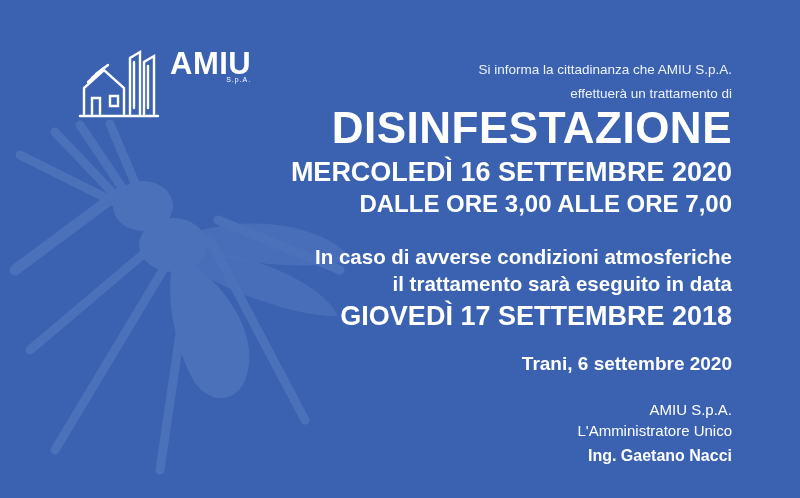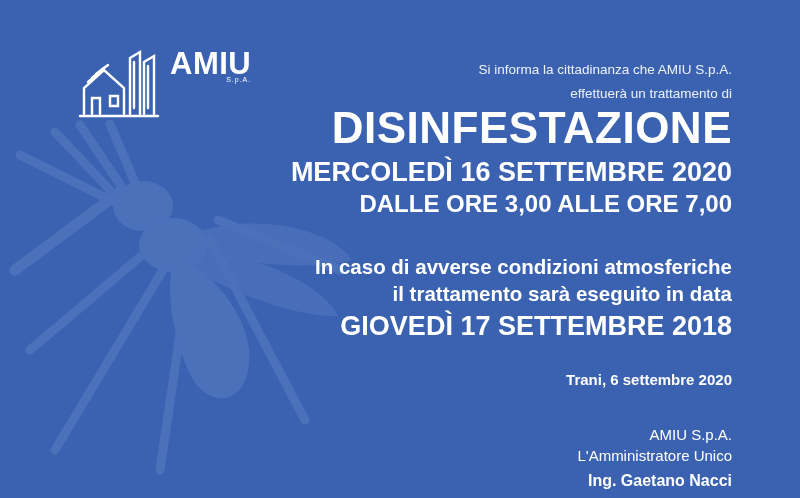--- a/index.html
+++ b/index.html
@@ -96,38 +96,38 @@
     line-height: 1.18;
     margin-top: 6px;
   }
   .time-line {
     font-size: 24px;
     font-weight: bold;
     line-height: 1.2;
     margin-top: 1px;
   }
   .note {
-    margin-top: 34px;
+    margin-top: 24px;
     font-size: 20.5px;
     font-weight: bold;
     line-height: 1.32;
   }
   .alt-date {
     font-size: 27px;
     font-weight: bold;
     line-height: 1.2;
     margin-top: 3px;
   }
   .place-date {
-    margin-top: 28px;
-    font-size: 15px;
+    margin-top: 20px;
+    font-size: 19px;
     font-weight: bold;
   }
   .signature {
-    margin-top: 36px;
+    margin-top: 24px;
     font-size: 15px;
     line-height: 1.45;
     font-weight: normal;
   }
   .signature .name {
     font-weight: bold;
     display: block;
     margin-top: 2px;
     font-size: 16px;
   }

